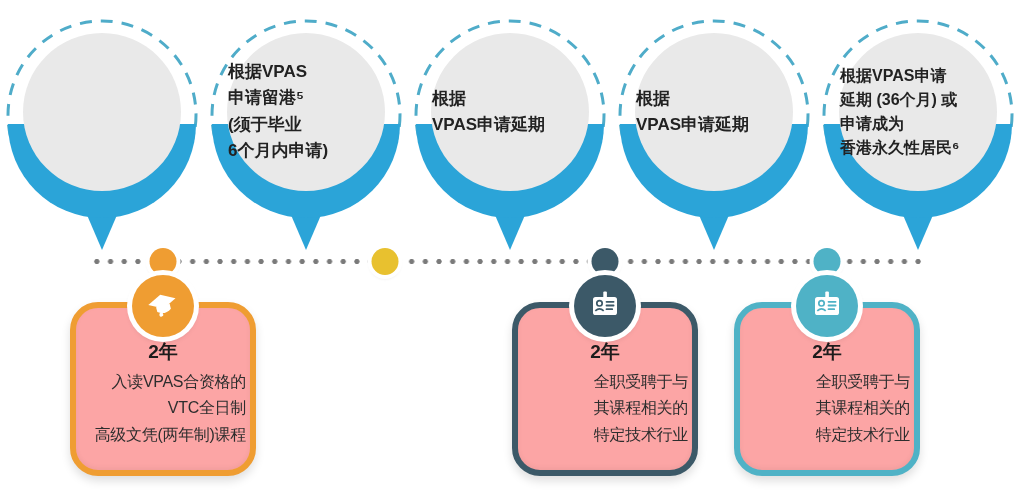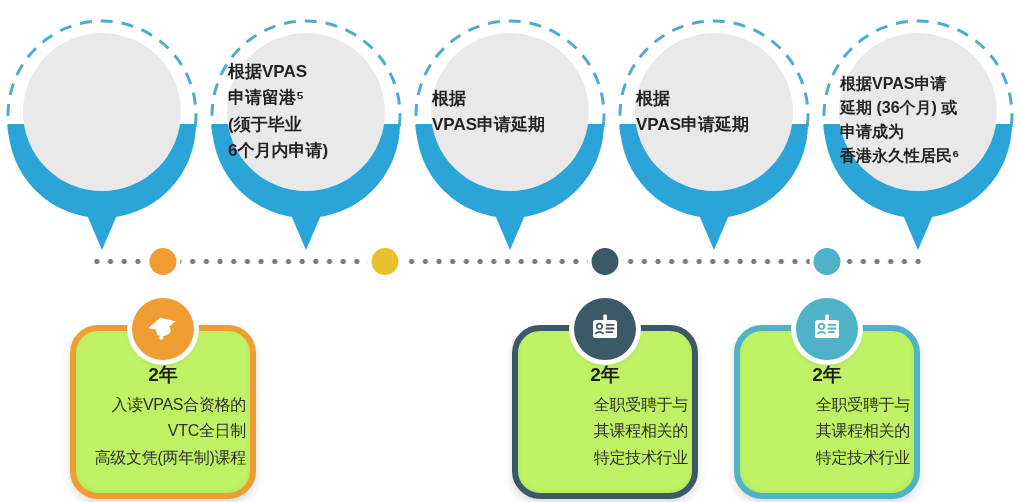--- a/index.html
+++ b/index.html
@@ -18,39 +18,39 @@
   .bubble{ position:relative; width:204px; height:256px; }
   .bubble svg{ position:absolute; left:0; top:0; }
   .bubble .dash{ fill:none; stroke:#4FACC9; stroke-width:3; stroke-dasharray:12 9; }
   .bubble .crescent{ fill:#2BA4D8; }
   .bubble .face{ fill:#e9e9e9; }
   .bubble-label{
     position:absolute; left:50%; top:110px; transform:translate(-50%,-50%);
     width:156px; text-align:left; white-space:pre-line;
     font-weight:bold; font-size:17px; line-height:1.55; color:#222;
   }
-  .bubble-label.small{ font-size:16px; line-height:1.5;margin-top:8px; }
+  .bubble-label.small{ font-size:16px; line-height:1.5; }
 
   
   .dotline{
     position:absolute; left:90px; top:258px; width:832px; height:7px;
     background-image:radial-gradient(circle at center,#7a7a7a 2.3px,rgba(0,0,0,0) 2.9px);
     background-size:13.7px 100%;
     background-repeat:repeat-x;
   }
   .bigdot{
     position:absolute; top:248px; width:27px; height:27px; border-radius:50%;
     transform:translateX(-50%);
     box-shadow:0 0 0 4px #ffffff, 0 2px 4px rgba(0,0,0,.25);
   }
 
   
   .stage{
-    position:absolute; top:325px; width:186px; height:174px;
-    background:#bef264; border:6px solid #999; border-radius:28px;
+    position:absolute; top:302px; width:186px; height:174px;
+    background:#fca5a5; border:6px solid #999; border-radius:28px;
     box-shadow:0 5px 10px rgba(0,0,0,.13), inset 0 -2px 5px rgba(0,0,0,.05);
   }
   .stage-icon{
     position:absolute; left:50%; top:-33px; transform:translateX(-50%);
     width:62px; height:62px; border-radius:50%;
     display:flex; align-items:center; justify-content:center;
     box-shadow:0 0 0 5px #ffffff, 0 3px 7px rgba(0,0,0,.22);
   }
   .stage-body{
     position:absolute; left:0; top:30px; width:100%;

